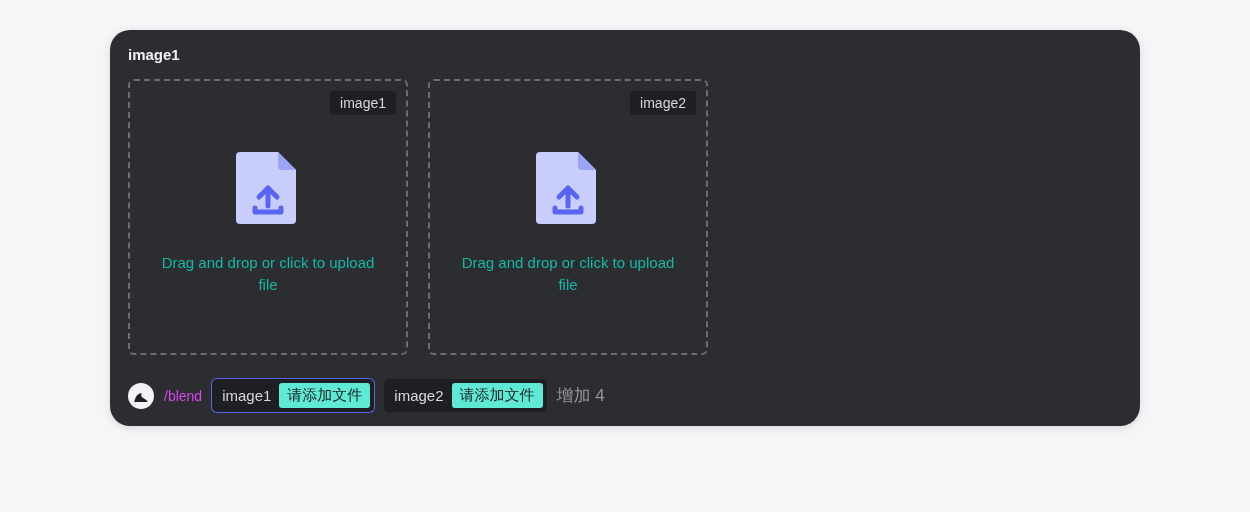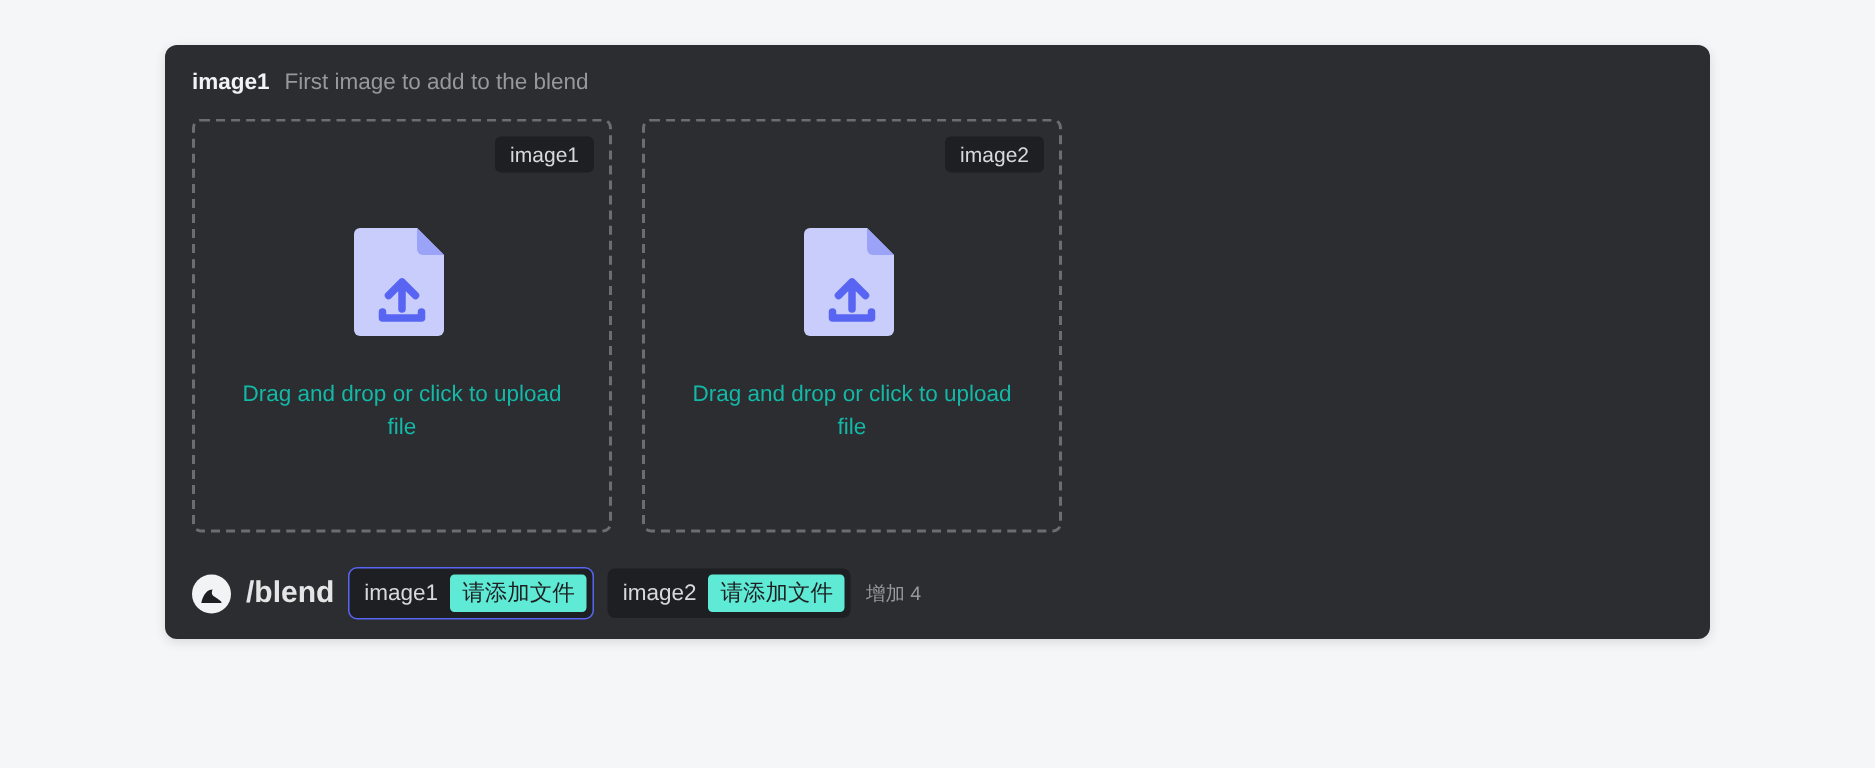--- a/index.html
+++ b/index.html
@@ -5,21 +5,21 @@
     * { margin: 0; padding: 0; box-sizing: border-box; }
     body {
       background: #f5f6f8;
       font-family: -apple-system, BlinkMacSystemFont, "Segoe UI", Helvetica, Arial, sans-serif;
       width: 1250px;
       height: 512px;
       padding: 30px 110px;
     }
     .command-panel {
       background: #2b2d31;
-      border-radius: 8px;
+      border-radius: 20px;
       padding: 16px 18px 14px 18px;
       box-shadow: 0 2px 8px rgba(0,0,0,0.12);
     }
     .header-row {
       display: flex;
       align-items: baseline;
       gap: 10px;
       margin-bottom: 16px;
     }
     .param-label {
@@ -81,23 +81,23 @@
       height: 26px;
       border-radius: 50%;
       background: #f2f3f5;
       display: flex;
       align-items: center;
       justify-content: center;
       flex-shrink: 0;
     }
     .avatar svg { width: 18px; height: 18px; }
     .slash-cmd {
-      color: #e5e5e5;
-      font-weight: 700;
-      font-size: 20px;
+      color: #d946ef;
+      font-weight: 400;
+      font-size: 14px;
     }
     .pill {
       display: inline-flex;
       align-items: center;
       background: #1e1f22;
       border-radius: 5px;
       padding: 4px 4px 4px 10px;
       gap: 8px;
     }
     .pill.active {
@@ -109,32 +109,31 @@
     }
     .pill-action {
       background: #5eead4;
       color: #1e1f22;
       font-size: 15px;
       padding: 3px 8px;
       border-radius: 3px;
     }
     .more-link {
       color: #96989d;
-      font-size: 13px;
+      font-size: 17px;
       cursor: pointer;
     }
   </style>
 </head>
 <body>
 
 <div class="command-panel">
 
   <div class="header-row">
     <span class="param-label">image1</span>
-    <span class="param-desc">First image to add to the blend</span>
   </div>
 
   <div class="dropzones">
     <div class="dropzone">
       <span class="dropzone-badge">image1</span>
       <div class="file-icon-wrap">
         <svg viewBox="0 0 64 80">
           <path d="M4 4 h38 l18 18 v50 a4 4 0 0 1 -4 4 h-52 a4 4 0 0 1 -4 -4 v-64 a4 4 0 0 1 4 -4 z" fill="#c9cdfb"></path>
           <path d="M42 4 v14 a4 4 0 0 0 4 4 h14" fill="#9aa3f7"></path>
           <path d="M32 58 v-18 M32 40 l-9 9 M32 40 l9 9" stroke="#5865f2" stroke-width="5" stroke-linecap="round" stroke-linejoin="round" fill="none"></path>

